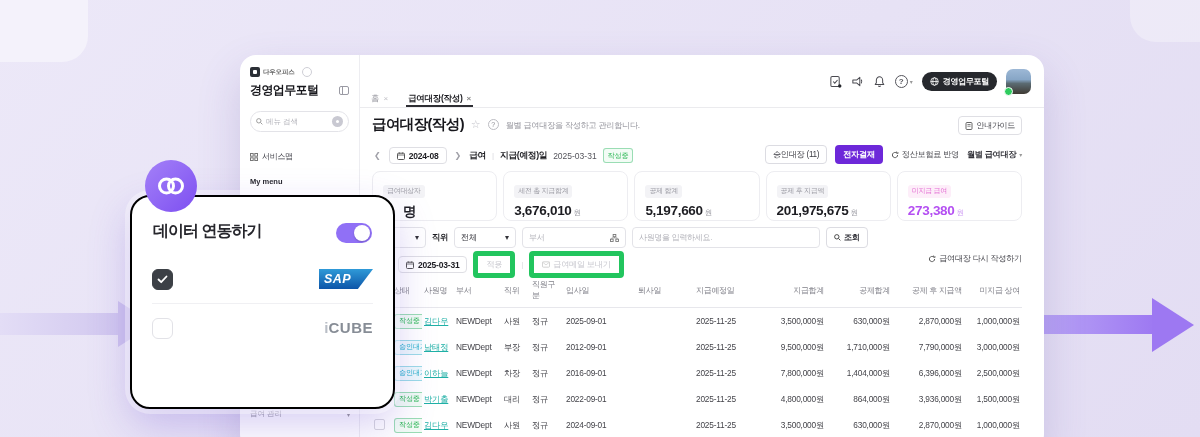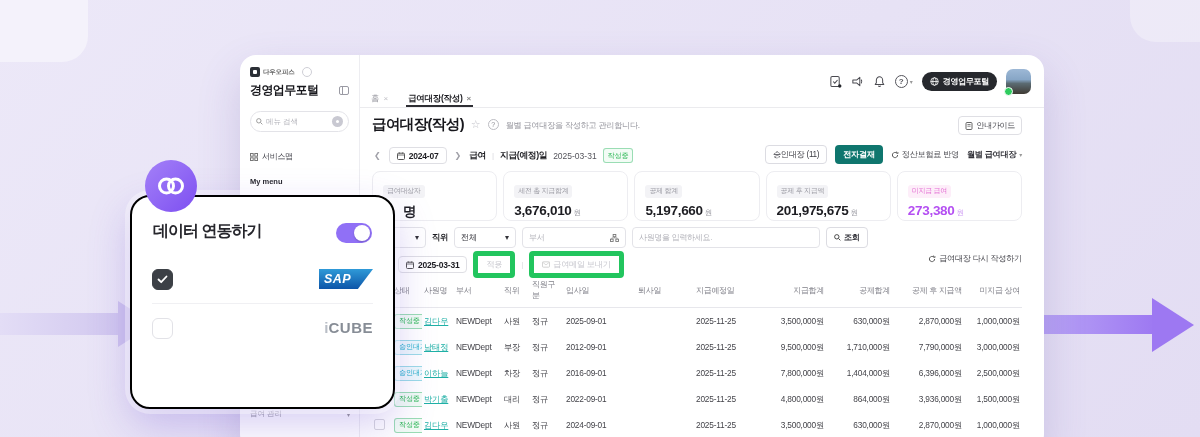--- a/index.html
+++ b/index.html
@@ -76,21 +76,21 @@
   .datepill{border:1px solid #dfdfe4;border-radius:4px;padding:2.5px 7px;gap:4px;background:#fff;}
   .datepill b{font-size:8.5px;color:#1d1d22;letter-spacing:-.2px;}
   .f-bold{font-size:8.8px;font-weight:800;color:#1d1d22;letter-spacing:-.4px;}
   .sep{color:#d8d8de;font-size:8px;}
   .f-val{font-size:8.5px;color:#55555c;}
   .badge{display:inline-block;font-size:7.2px;padding:1.5px 4px;border-radius:3px;border:1px solid;letter-spacing:-.3px;}
   .bg-green{color:#2eb857;border-color:rgba(46,184,103,.45);background:#f2fcf5;}
   .bg-teal{color:#1eaec9;border-color:rgba(30,174,201,.4);background:#eef9fc;}
   .filter-right{right:22px;top:90px;gap:8px;}
   .pill-btn{border:1px solid #dcdce2;border-radius:4px;padding:3px 7px;font-size:8.2px;color:#3d3d44;background:#fff;letter-spacing:-.3px;}
-  .teal-btn{background:#0f766e;color:#fff;border-radius:4px;padding:4px 8px;font-size:8.2px;font-weight:700;letter-spacing:-.3px;}
+  .teal-btn{background:#6d28d9;color:#fff;border-radius:4px;padding:4px 8px;font-size:8.2px;font-weight:700;letter-spacing:-.3px;}
   .txt-btn{gap:3px;font-size:8.2px;color:#4a4a50;letter-spacing:-.3px;}
   .txt-btn.strong{font-weight:700;color:#33333a;}
 
   
   .cards{left:132px;top:116px;width:650px;gap:6px;}
   .card{flex:1;height:50px;border:1px solid #ededf1;border-radius:8px;box-sizing:border-box;padding:7px 10px;background:#fff;}
   .card-label{display:inline-block;font-size:7px;color:#9a9aa2;background:#f3f3f6;border-radius:3px;padding:1.5px 4px;letter-spacing:-.3px;}
   .card-label.pink{color:#e36bd3;background:#fdeef9;}
   .card-val{margin-top:5px;font-size:13.5px;font-weight:800;color:#1d1d22;letter-spacing:-.3px;}
   .card-val .unit{font-size:7.5px;color:#9a9aa2;font-weight:400;margin-left:2px;}
@@ -266,21 +266,21 @@
 
   <div class="abs flex filterrow">
     <span class="chvbtn">❮</span>
     <span class="flex datepill">
       <svg width="8" height="8" viewBox="0 0 8 8">
           <rect x="0.5" y="1.2" width="7" height="6.3" rx="1" fill="none" stroke="#555"></rect>
           <line x1="0.5" y1="3" x2="7.5" y2="3" stroke="#555" stroke-width=".8"></line>
           <line x1="2.3" y1="0.3" x2="2.3" y2="1.8" stroke="#555" stroke-width=".8"></line>
           <line x1="5.7" y1="0.3" x2="5.7" y2="1.8" stroke="#555" stroke-width=".8"></line>
         </svg>
-      <b>2024-07</b>
+      <b>2024-08</b>
     </span>
     <span class="chvbtn">❯</span>
     <span class="f-bold">급여</span>
     <span class="sep">|</span>
     <span class="f-bold">지급(예정)일</span>
     <span class="f-val">2025-03-31</span>
     <span class="badge bg-green">작성중</span>
   </div>
   <div class="abs flex filter-right">
     <span class="pill-btn">승인대장 (11)</span>

